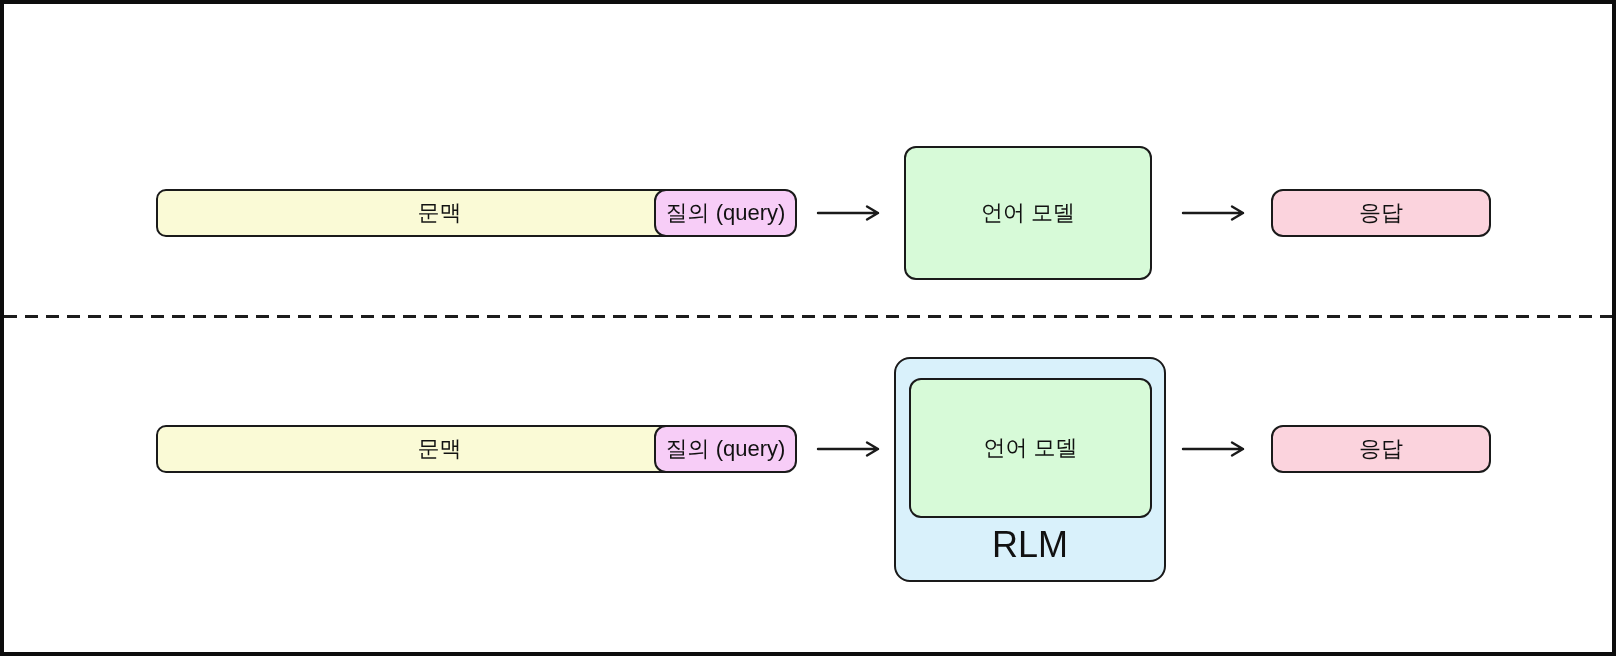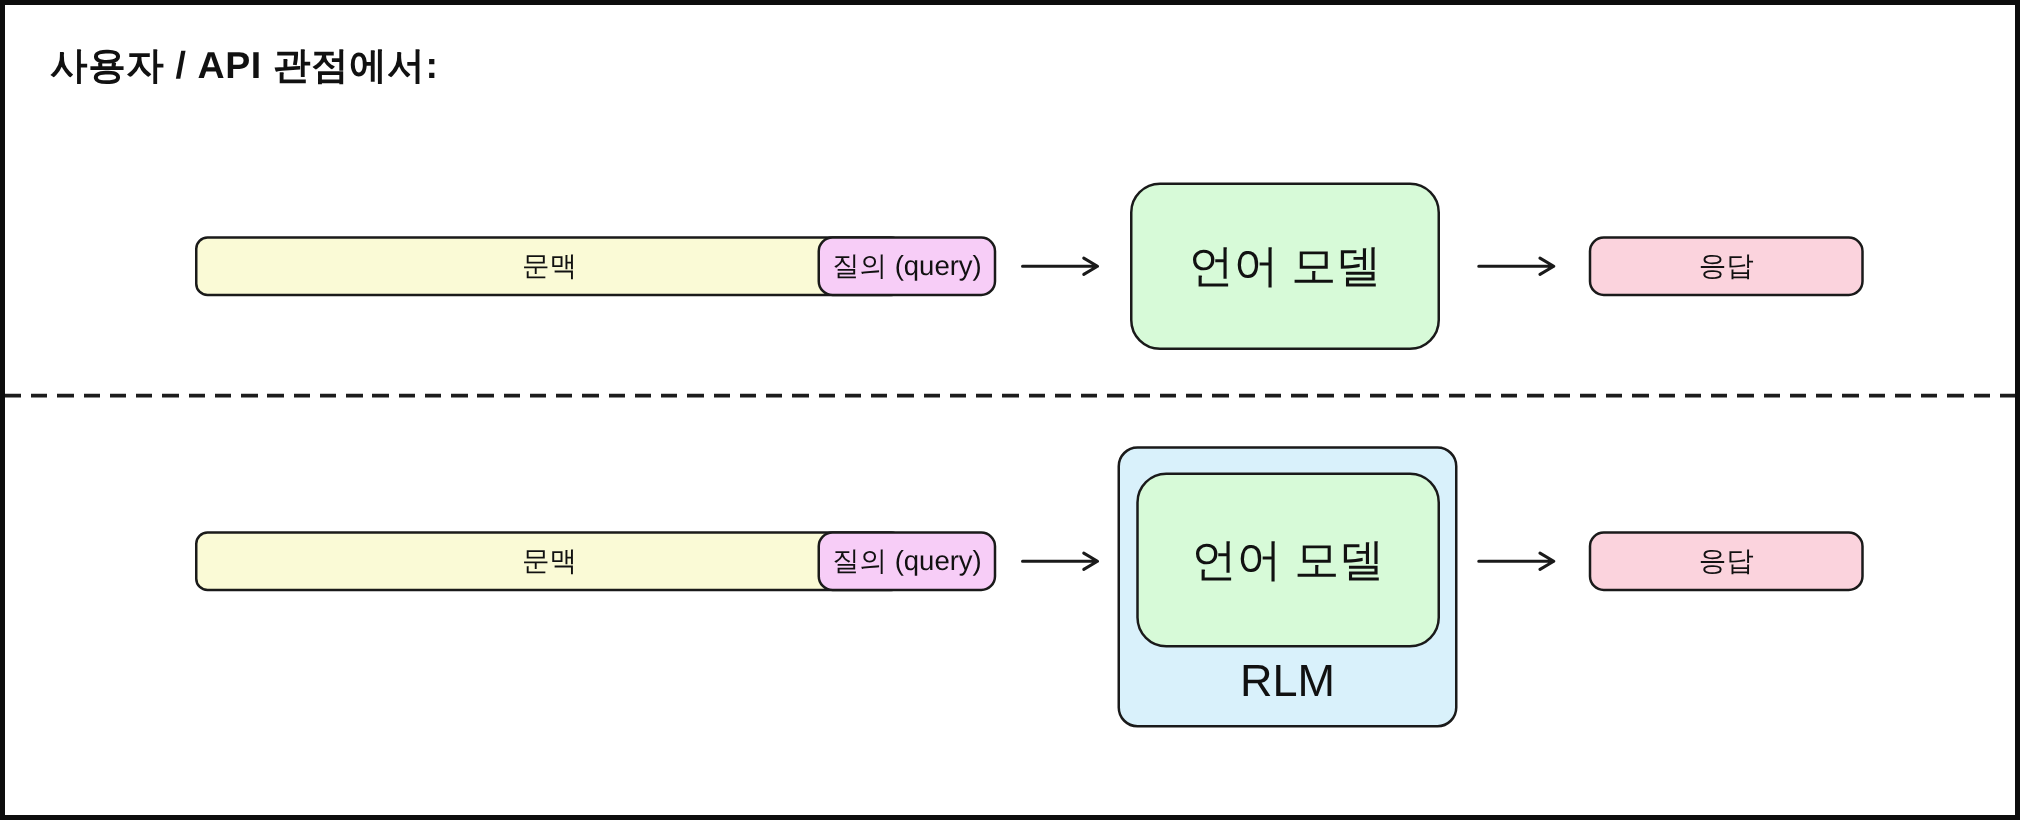--- a/index.html
+++ b/index.html
@@ -26,21 +26,21 @@
   }
   .box{
     position:absolute;
     border:2.5px solid var(--stroke);
     display:flex;align-items:center;justify-content:center;
     font-size:22px;color:#111;
   }
   .context-box{left:152px;width:567px;height:48px;background:var(--context-bg);border-radius:10px;}
   .query-box{left:650px;width:143px;height:48px;background:var(--query-bg);border-radius:12px;}
   .response-box{left:1267px;width:220px;height:48px;background:var(--response-bg);border-radius:12px;}
-  .model-box{background:var(--model-bg);border-radius:24px;font-size:36px;}
+  .model-box{background:var(--model-bg);border-radius:12px;font-size:22px;}
   .row-top .context-box,.row-top .query-box,.row-top .response-box{top:185px;}
   .row-top .model-box{left:900px;top:142px;width:248px;height:134px;}
   .row-bottom .context-box,.row-bottom .query-box,.row-bottom .response-box{top:421px;}
   .rlm-box{
     position:absolute;left:890px;top:353px;width:272px;height:225px;
     background:var(--rlm-bg);border:2.5px solid var(--stroke);border-radius:16px;
   }
   .rlm-box .model-box{left:13px;top:19px;width:243px;height:140px;}
   .rlm-label{
     position:absolute;left:0;right:0;bottom:14px;
@@ -55,21 +55,20 @@
   .divider{
     position:absolute;left:0;top:311px;width:1616px;height:3px;
     background:repeating-linear-gradient(90deg,#1c1c1c 0 13px,transparent 13px 21px);
   }
 </style>
 </head>
 <body>
 
 <div class="canvas">
 
-  <div class="title">사용자 / API 관점에서:</div>
 
   <div class="row-top">
     <div class="box context-box">
       <span>문맥</span>
     </div>
     <div class="box query-box">
       <span>질의 (query)</span>
     </div>
     <div class="arrow arrow-1">
       <svg viewBox="0 0 70 22" xmlns="http://www.w3.org/2000/svg">

